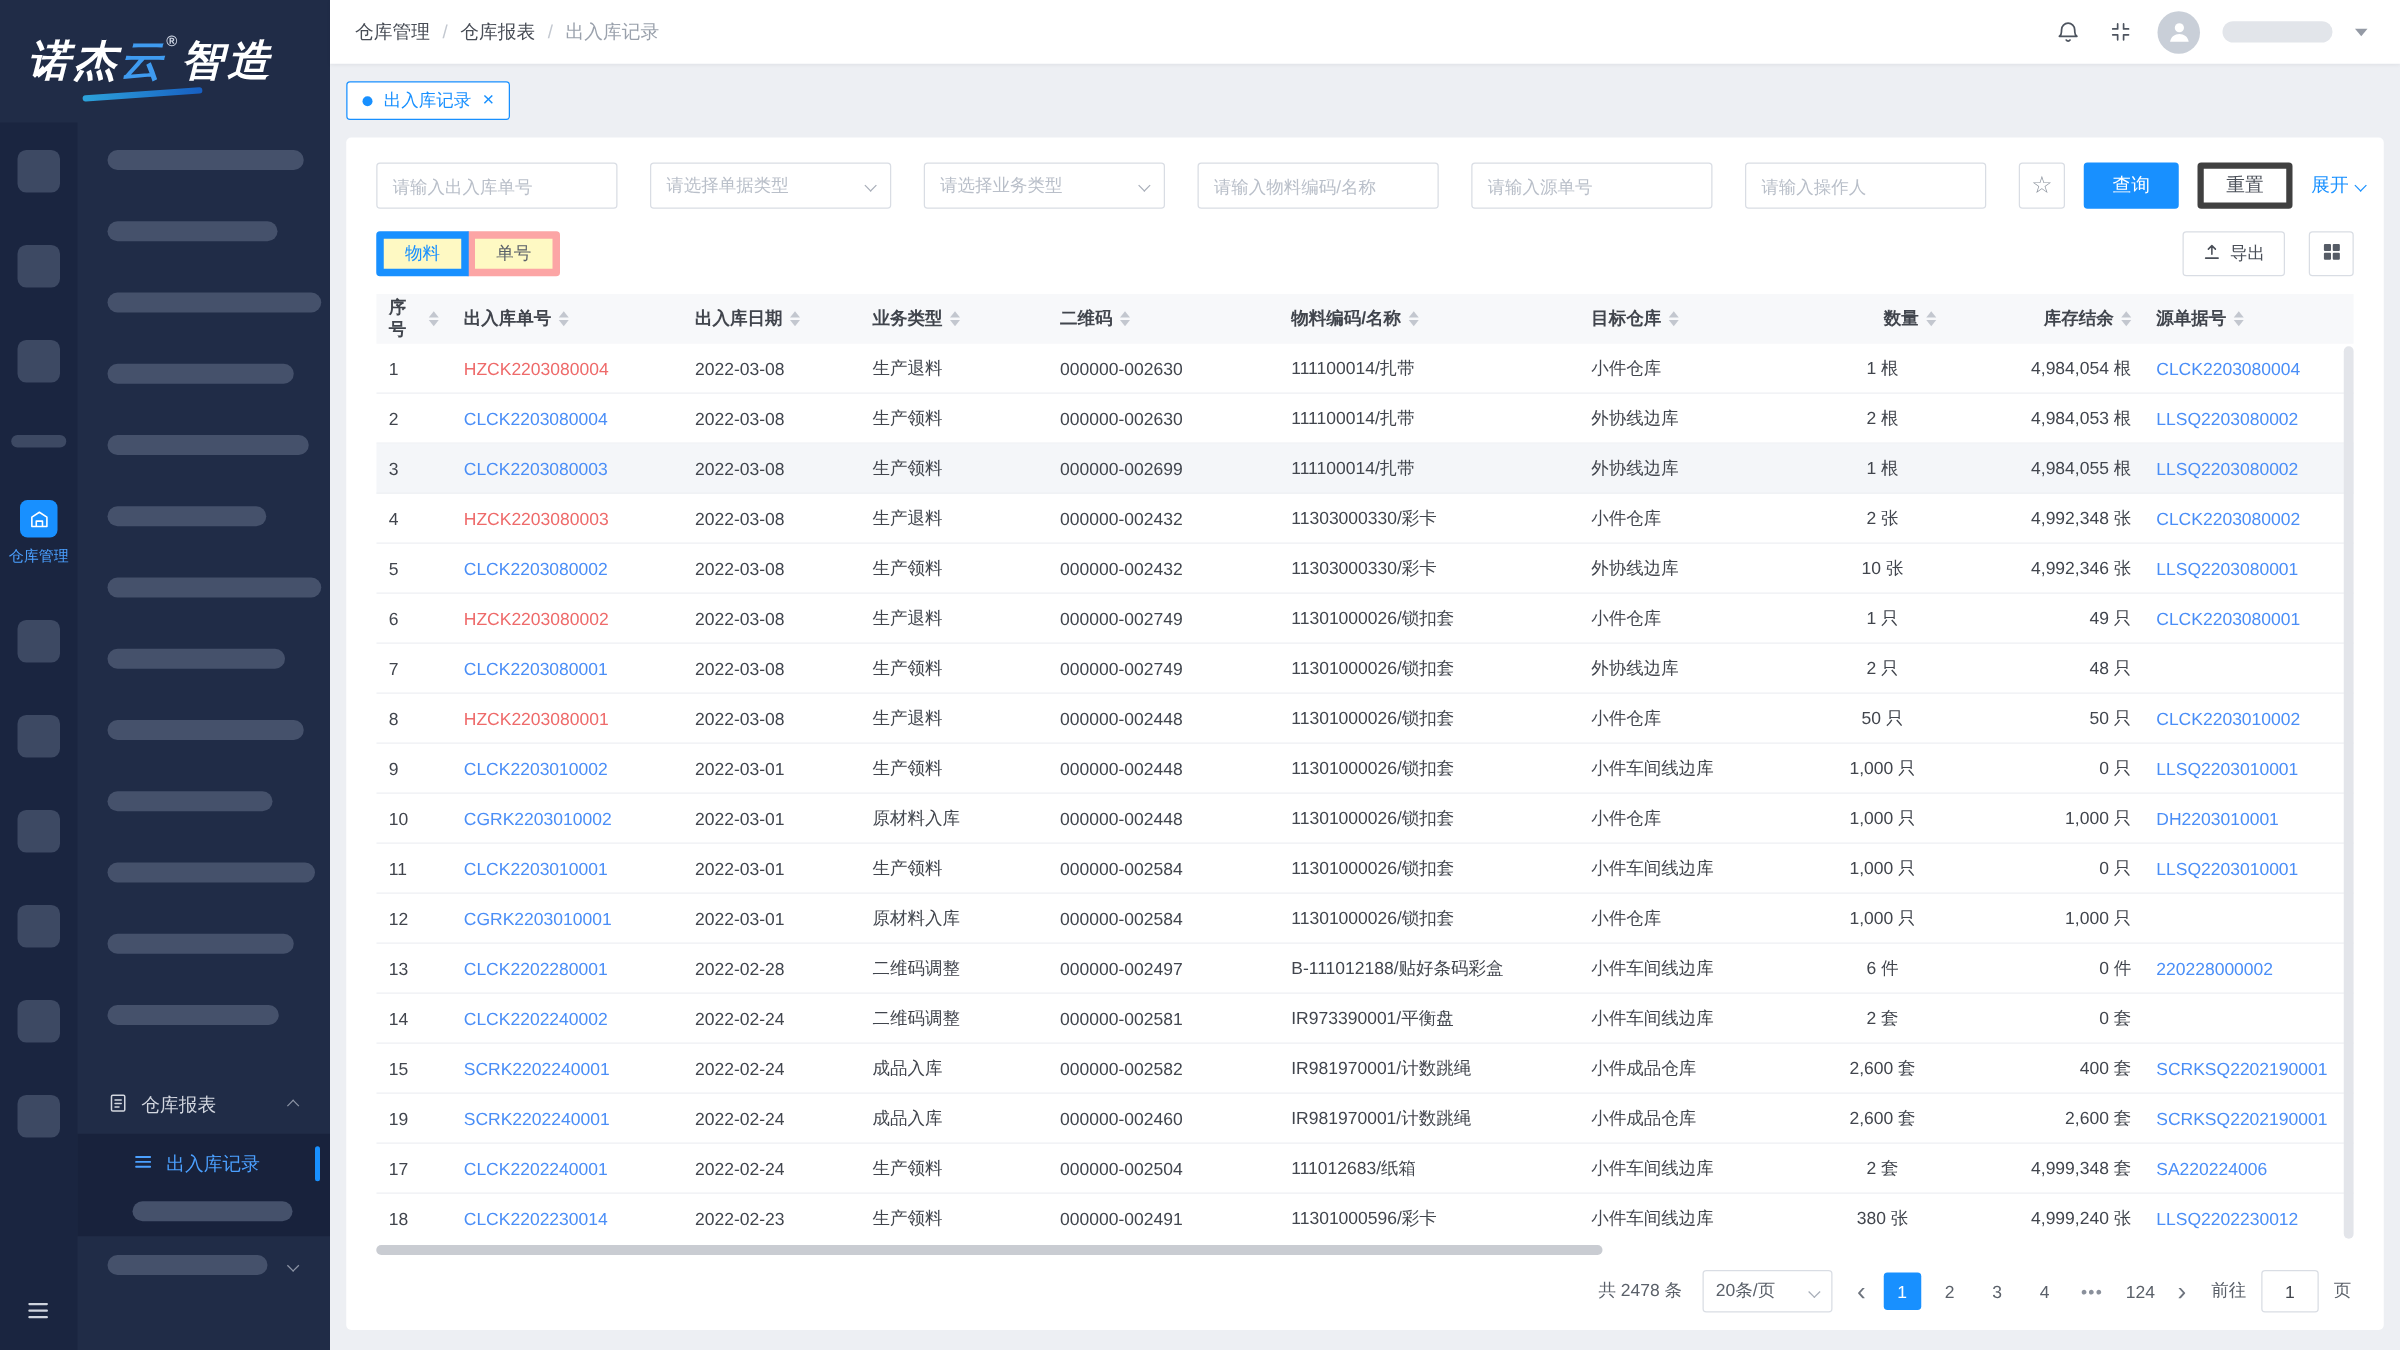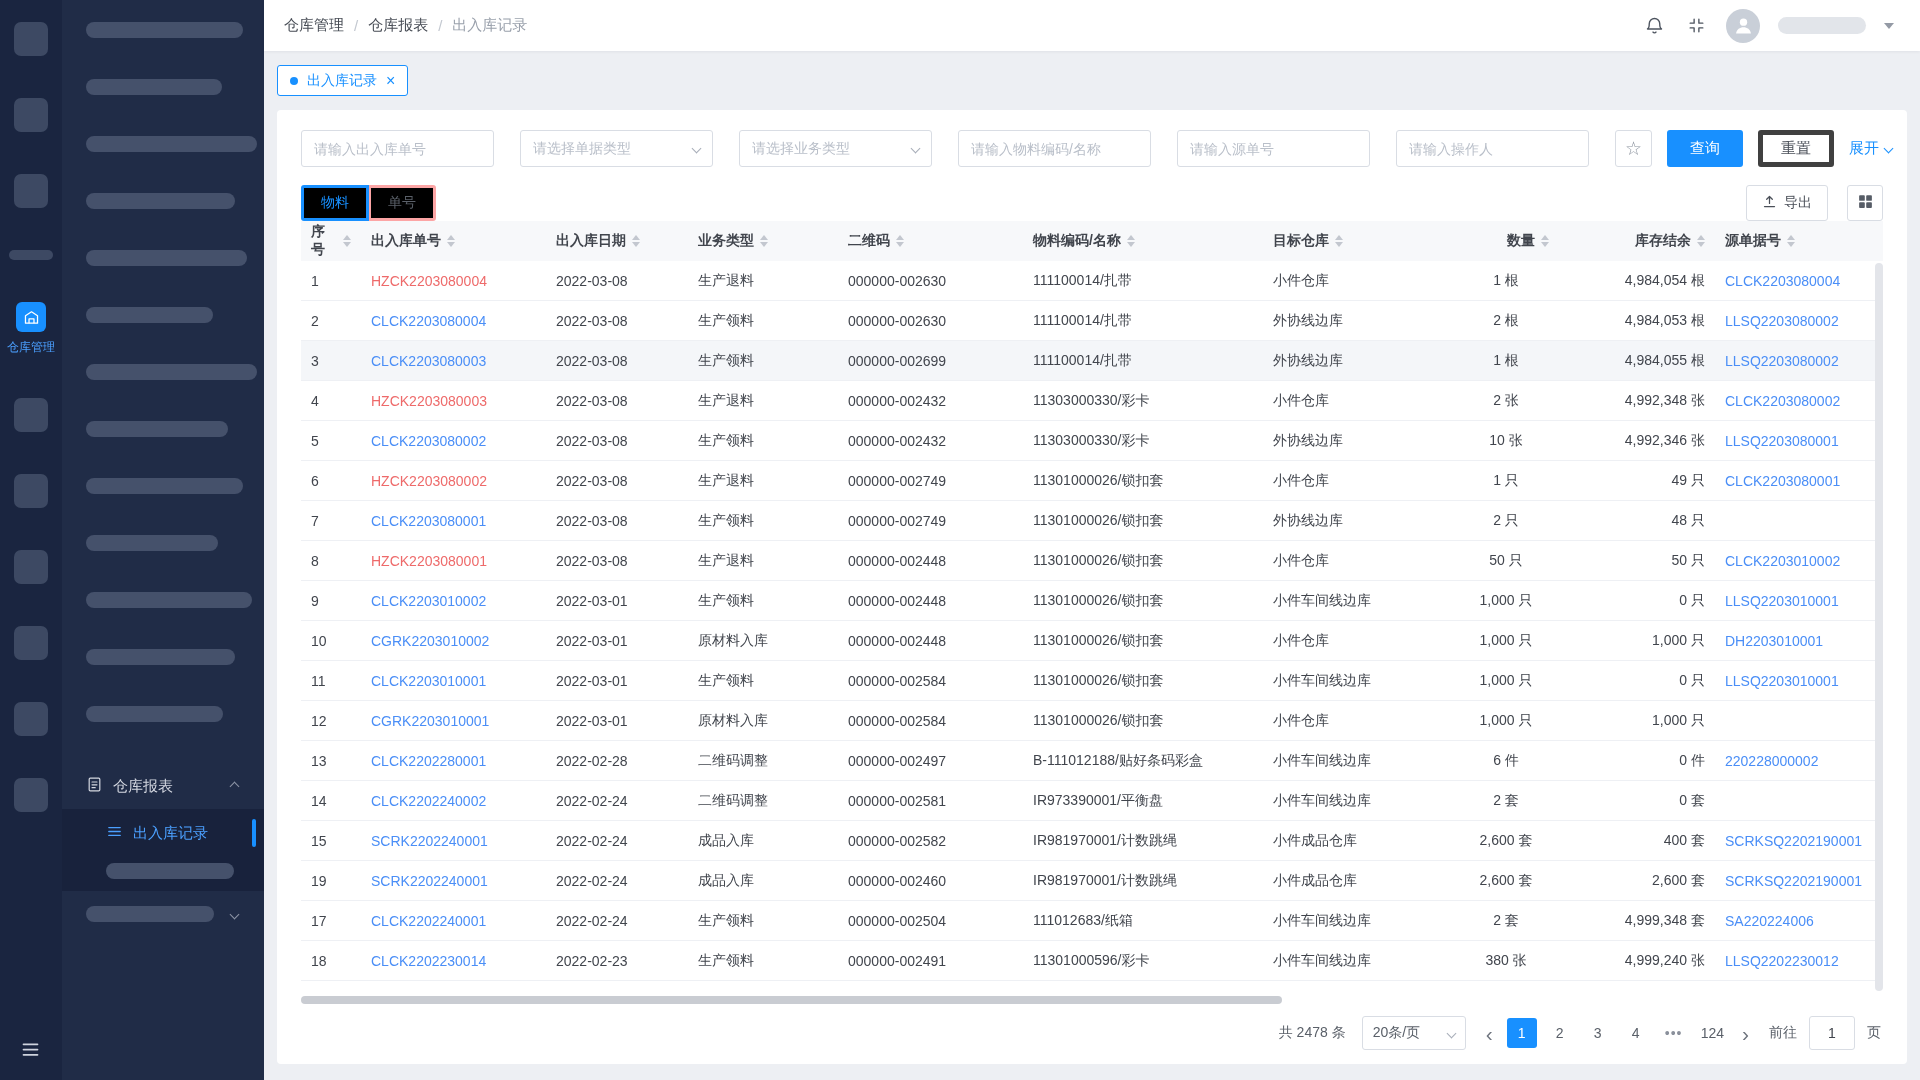--- a/index.html
+++ b/index.html
@@ -65,30 +65,30 @@
 .f-select .ph{color:#b9bfc9;white-space:nowrap;overflow:hidden}
 .filter-actions{margin-left:auto;display:flex;align-items:center;gap:15px;flex-shrink:0}
 .star-btn{width:37px;height:37px;border:1px solid #d9dde4;border-radius:3px;background:#fff;color:#8d949f;font-size:19px;line-height:1}
 .btn{height:37px;padding:0 18px;border-radius:3px;font-size:15px;border:5px solid #404040;background:#fff;color:#4a4f58}
 .btn.primary{background:#1890ff;border-color:#1890ff;color:#fff}
 .expand-link{display:inline-flex;align-items:center;gap:6px;color:#1890ff;font-size:15px;cursor:pointer;white-space:nowrap}
 
 
 .toolbar-row{margin-top:18px;display:flex;align-items:center}
 .seg{display:flex}
-.seg-btn{height:36px;padding:0 17px;font-size:14px;background:#000000;border:3px solid #fca5a5;color:#5a6069}
+.seg-btn{height:36px;padding:0 17px;font-size:14px;background:#fef9c3;border:6px solid #fca5a5;color:#5a6069}
 .seg-btn:first-child{border-radius:3px 0 0 3px}
 .seg-btn:last-child{border-radius:0 3px 3px 0;margin-left:-1px}
 .seg-btn.active{border-color:#1890ff;color:#1890ff;position:relative;z-index:1}
 .toolbar-right{margin-left:auto;display:flex;align-items:center;gap:19px}
 .export-btn{height:36px;padding:0 15px;border:1px solid #d9dde4;border-radius:3px;background:#fff;color:#4a4f58;font-size:14px;display:inline-flex;align-items:center;gap:7px}
 .grid-btn{width:36px;height:36px;border:1px solid #d9dde4;border-radius:3px;background:#fff;display:grid;place-items:center}
 
 
-.table-wrap{position:relative;flex:1;min-height:0;overflow:hidden}
+.table-wrap{margin-top:14px;position:relative;flex:1;min-height:0;overflow:hidden}
 .thead{display:flex;align-items:center;height:40px;background:#f7f8fa;font-size:14px;font-weight:700;color:#41454d}
 .hcell{display:flex;align-items:center;gap:6px;padding:0 10px;flex-shrink:0;cursor:pointer}
 .sort{display:inline-flex;flex-direction:column;gap:2px}
 .sort i{display:block;width:0;height:0;border-left:4px solid transparent;border-right:4px solid transparent}
 .s-up{border-bottom:5px solid #c3c7cf}
 .s-down{border-top:5px solid #c3c7cf}
 .trow{display:flex;align-items:center;height:40px;border-bottom:1px solid #eef0f4;font-size:14px;color:#41454d}
 .trow.hl{background:#f4f6f9}
 .tcell{padding:0 10px;flex-shrink:0;white-space:nowrap;overflow:hidden;text-overflow:ellipsis}
 .col-no{width:60px}
@@ -118,20 +118,24 @@
 .page-num.more{letter-spacing:1px;color:#8a909b}
 .goto{margin-left:6px}
 .goto-input{width:46px;height:34px;border:1px solid #d9dde4;border-radius:3px;text-align:center;font-size:14px;color:#41454d;margin:0 4px}
 </style>
 </head>
 <body>
 
 <div class="app">
 
   <aside class="sidebar">
+    <div class="logo">
+      <span class="logo-text"><span>诺杰</span><span class="logo-accent">云</span><sup class="logo-reg">®</sup><span>智造</span></span>
+      <i class="logo-swoosh"></i>
+    </div>
     <div class="side-body">
       <div class="rail">
         <div class="rail-skel"></div>
         <div class="rail-skel"></div>
         <div class="rail-skel"></div>
         <div class="rail-pill"></div>
         <div class="rail-item-active">
           <div class="rail-active-icon">
             <svg width="17" height="17" viewBox="0 0 24 24" fill="none" stroke="#ffffff" stroke-width="1.8" stroke-linejoin="round">
                 <path d="M3.5 9.5L12 4l8.5 5.5V20h-17z"></path>

